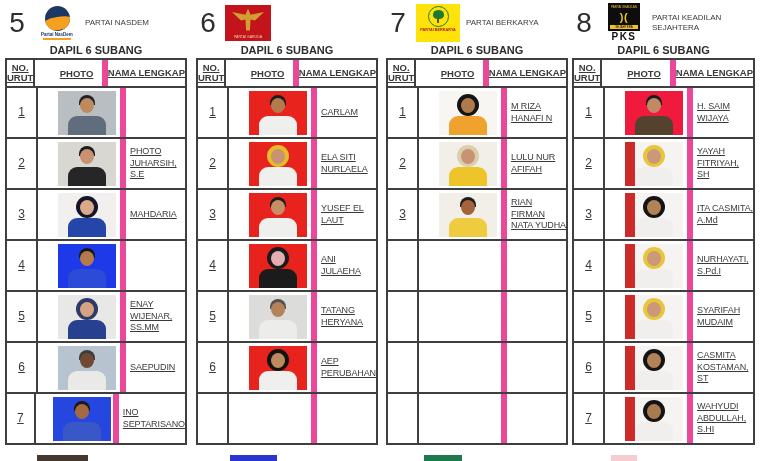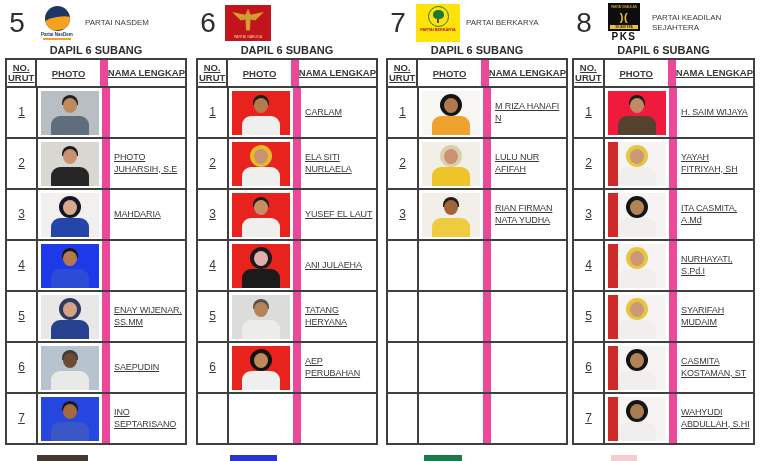--- a/index.html
+++ b/index.html
@@ -16,21 +16,21 @@
   .dapil{text-align:center;font-weight:bold;font-size:11px;height:13px;line-height:13px;color:#2e2e2e;}
 
   .ctable{border:2px solid #3f3f3f;margin-top:1px;background:#fff;}
   .trow{display:flex;height:49px;border-top:2px solid #3f3f3f;text-decoration:underline;}
   .trow.first{border-top:none;}
   .thead{height:26px;border-top:none;font-weight:bold;}
   .c{box-sizing:border-box;display:flex;align-items:center;}
   .no{width:31px;border-right:2px solid #3f3f3f;justify-content:center;text-align:center;
       font-size:12px;line-height:1.05;}
   .thead .no{font-size:9.5px;}
-  .ph{width:72px;border-right:8px solid #ec4899;justify-content:center;}
+  .ph{width:72px;border-right:6px solid #ec4899;justify-content:center;margin-left:16px;}
   .thead .ph{font-size:9.5px;justify-content:center;}
   .nm{flex:1;padding-left:4px;font-size:9px;line-height:1.3;letter-spacing:-0.1px;}
   .thead .nm{font-size:9.5px;padding-left:0;justify-content:center;white-space:nowrap;letter-spacing:0;}
 
   .photo{position:relative;width:58px;height:44px;overflow:hidden;background:transparent;}
   .flagstripe{position:absolute;left:0;top:0;width:10px;height:100%;}
   .hw{position:absolute;left:50%;top:3px;margin-left:-11px;width:22px;height:22px;border-radius:50%;}
   .hair{position:absolute;left:50%;top:4px;margin-left:-8px;width:16px;height:10px;border-radius:8px 8px 0 0;}
   .head{position:absolute;left:50%;top:7px;margin-left:-7px;width:14px;height:15px;border-radius:50%;}
   .torso{position:absolute;left:50%;bottom:0;margin-left:-19px;width:38px;height:19px;border-radius:9px 9px 0 0;}

